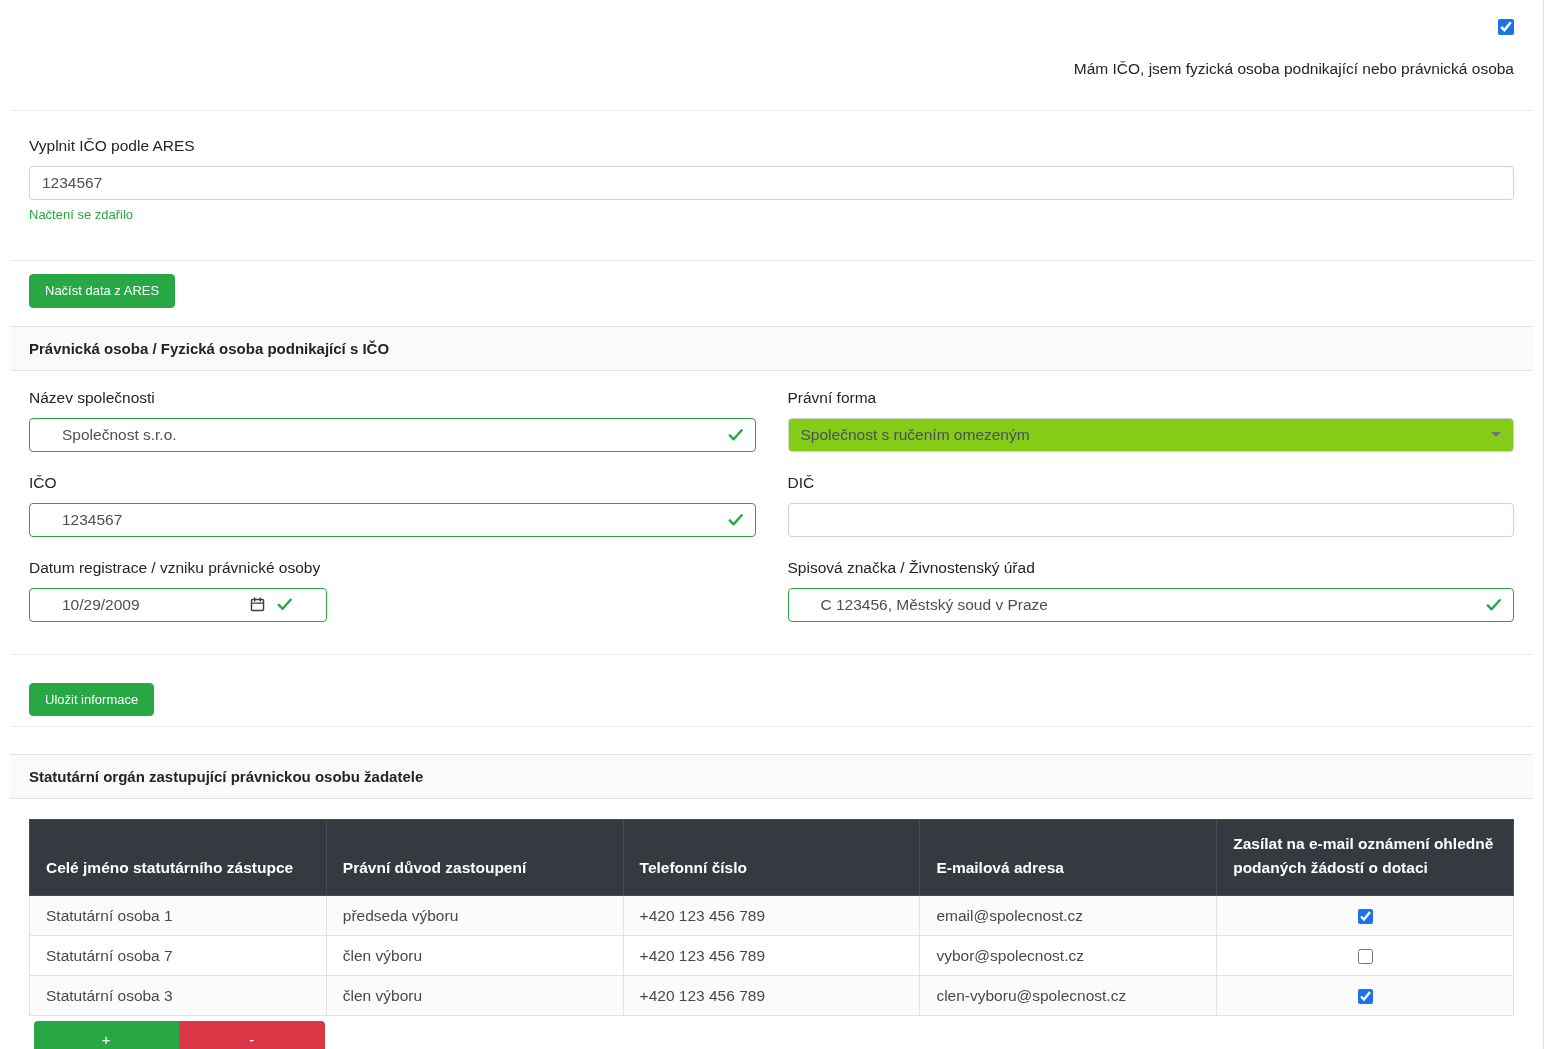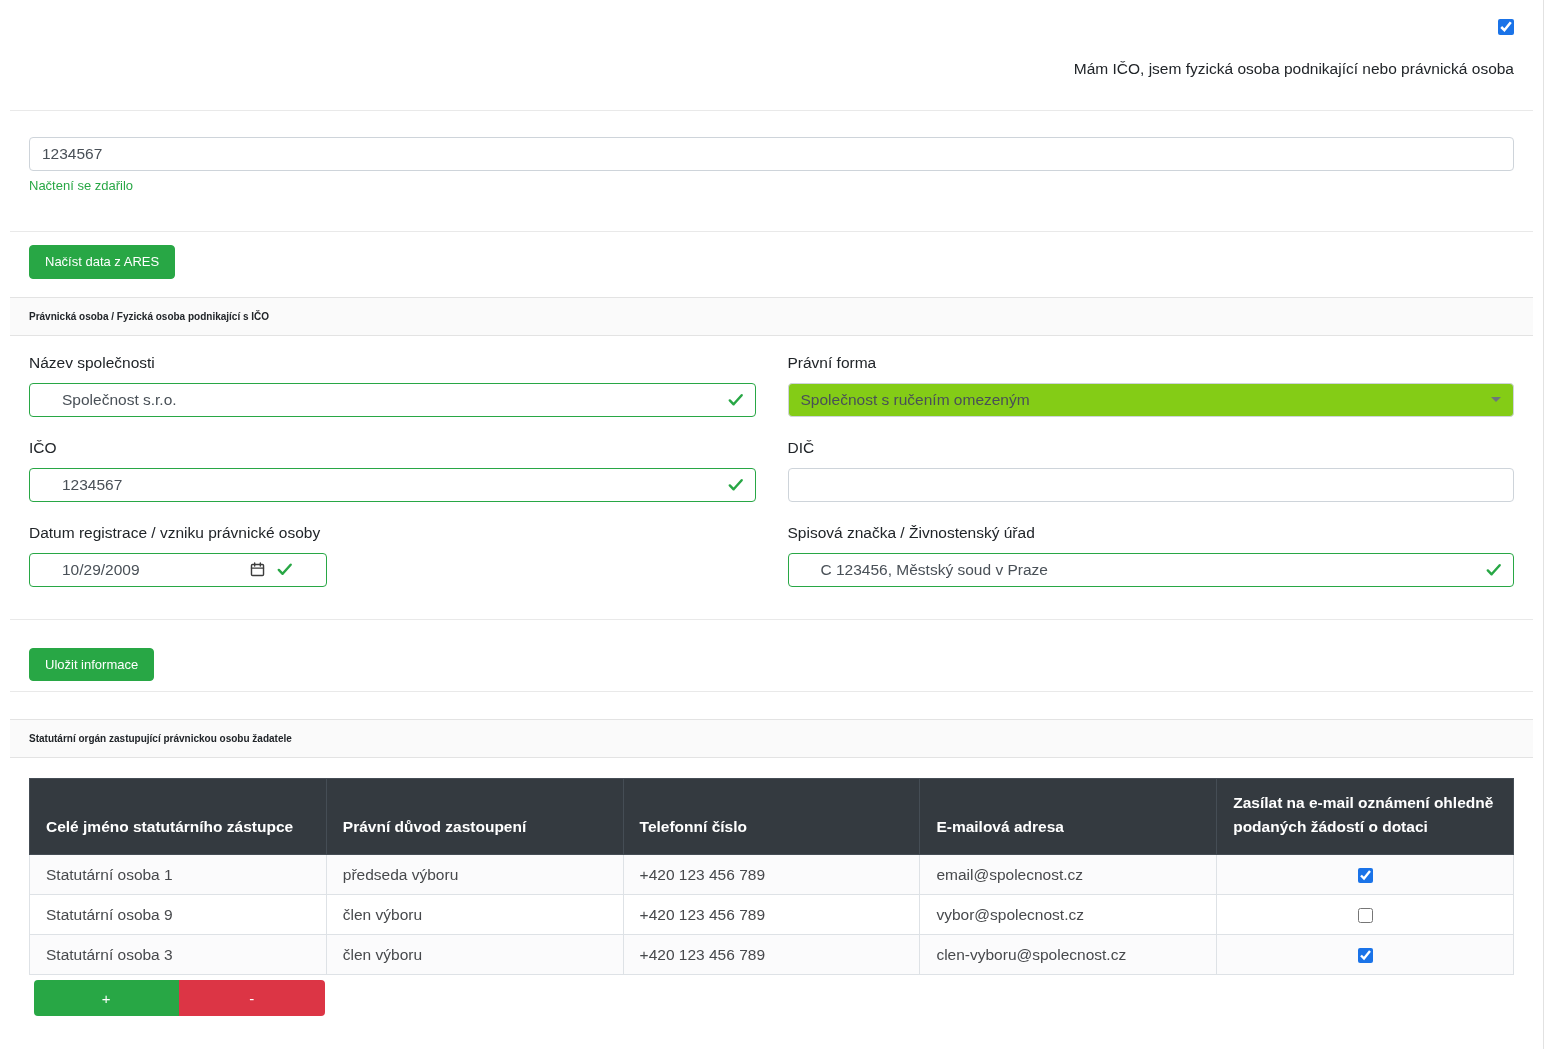--- a/index.html
+++ b/index.html
@@ -14,21 +14,21 @@
 
   
   .sec { padding-left: 19px; padding-right: 19px; }
   .hr-bottom { border-bottom: 1px solid #e9e9e9; }
   .card { border-top: 1px solid #e3e3e3; }
   .card-header {
     background: #fafafa;
     border-bottom: 1px solid #e3e3e3;
     padding: 13px 19px;
     font-weight: 700;
-    font-size: 10px;
+    font-size: 15px;
     color: #212529;
   }
   .card-body { padding: 18px 19px 32px 19px; }
 
   
   .sec-checkbox { padding-top: 19px; padding-bottom: 32px; display: block; }
   .chk-row { display: flex; align-items: flex-end; gap: 25px; flex-direction: column; }
   .chk-row input[type="checkbox"] {
     width: 16px; height: 16px; accent-color: #1a73e8; margin: 0;
   }
@@ -119,20 +119,21 @@
 <div class="page">
 
   <div class="sec sec-checkbox hr-bottom">
     <label class="chk-row">
       <input type="checkbox" checked="" style="">
       <span>Mám IČO, jsem fyzická osoba podnikající nebo právnická osoba</span>
     </label>
   </div>
 
   <div class="sec sec-ares hr-bottom">
+    <span class="field-label">Vyplnit IČO podle ARES</span>
     <div class="text-input">
       <input type="text" value="1234567" style="">
     </div>
     <div class="helper-ok">Načtení se zdařilo</div>
   </div>
 
   <div class="sec sec-aresbtn">
     <button class="btn-success">Načíst data z ARES</button>
   </div>
 
@@ -242,21 +243,21 @@
         </thead>
         <tbody>
           <tr>
             <td>Statutární osoba 1</td>
             <td>předseda výboru</td>
             <td>+420 123 456 789</td>
             <td>email@spolecnost.cz</td>
             <td class="chk-cell"><input type="checkbox" checked="" style=""></td>
           </tr>
           <tr>
-            <td>Statutární osoba 9</td>
+            <td>Statutární osoba 7</td>
             <td>člen výboru</td>
             <td>+420 123 456 789</td>
             <td>vybor@spolecnost.cz</td>
             <td class="chk-cell"><input type="checkbox" style=""></td>
           </tr>
           <tr>
             <td>Statutární osoba 3</td>
             <td>člen výboru</td>
             <td>+420 123 456 789</td>
             <td>clen-vyboru@spolecnost.cz</td>

